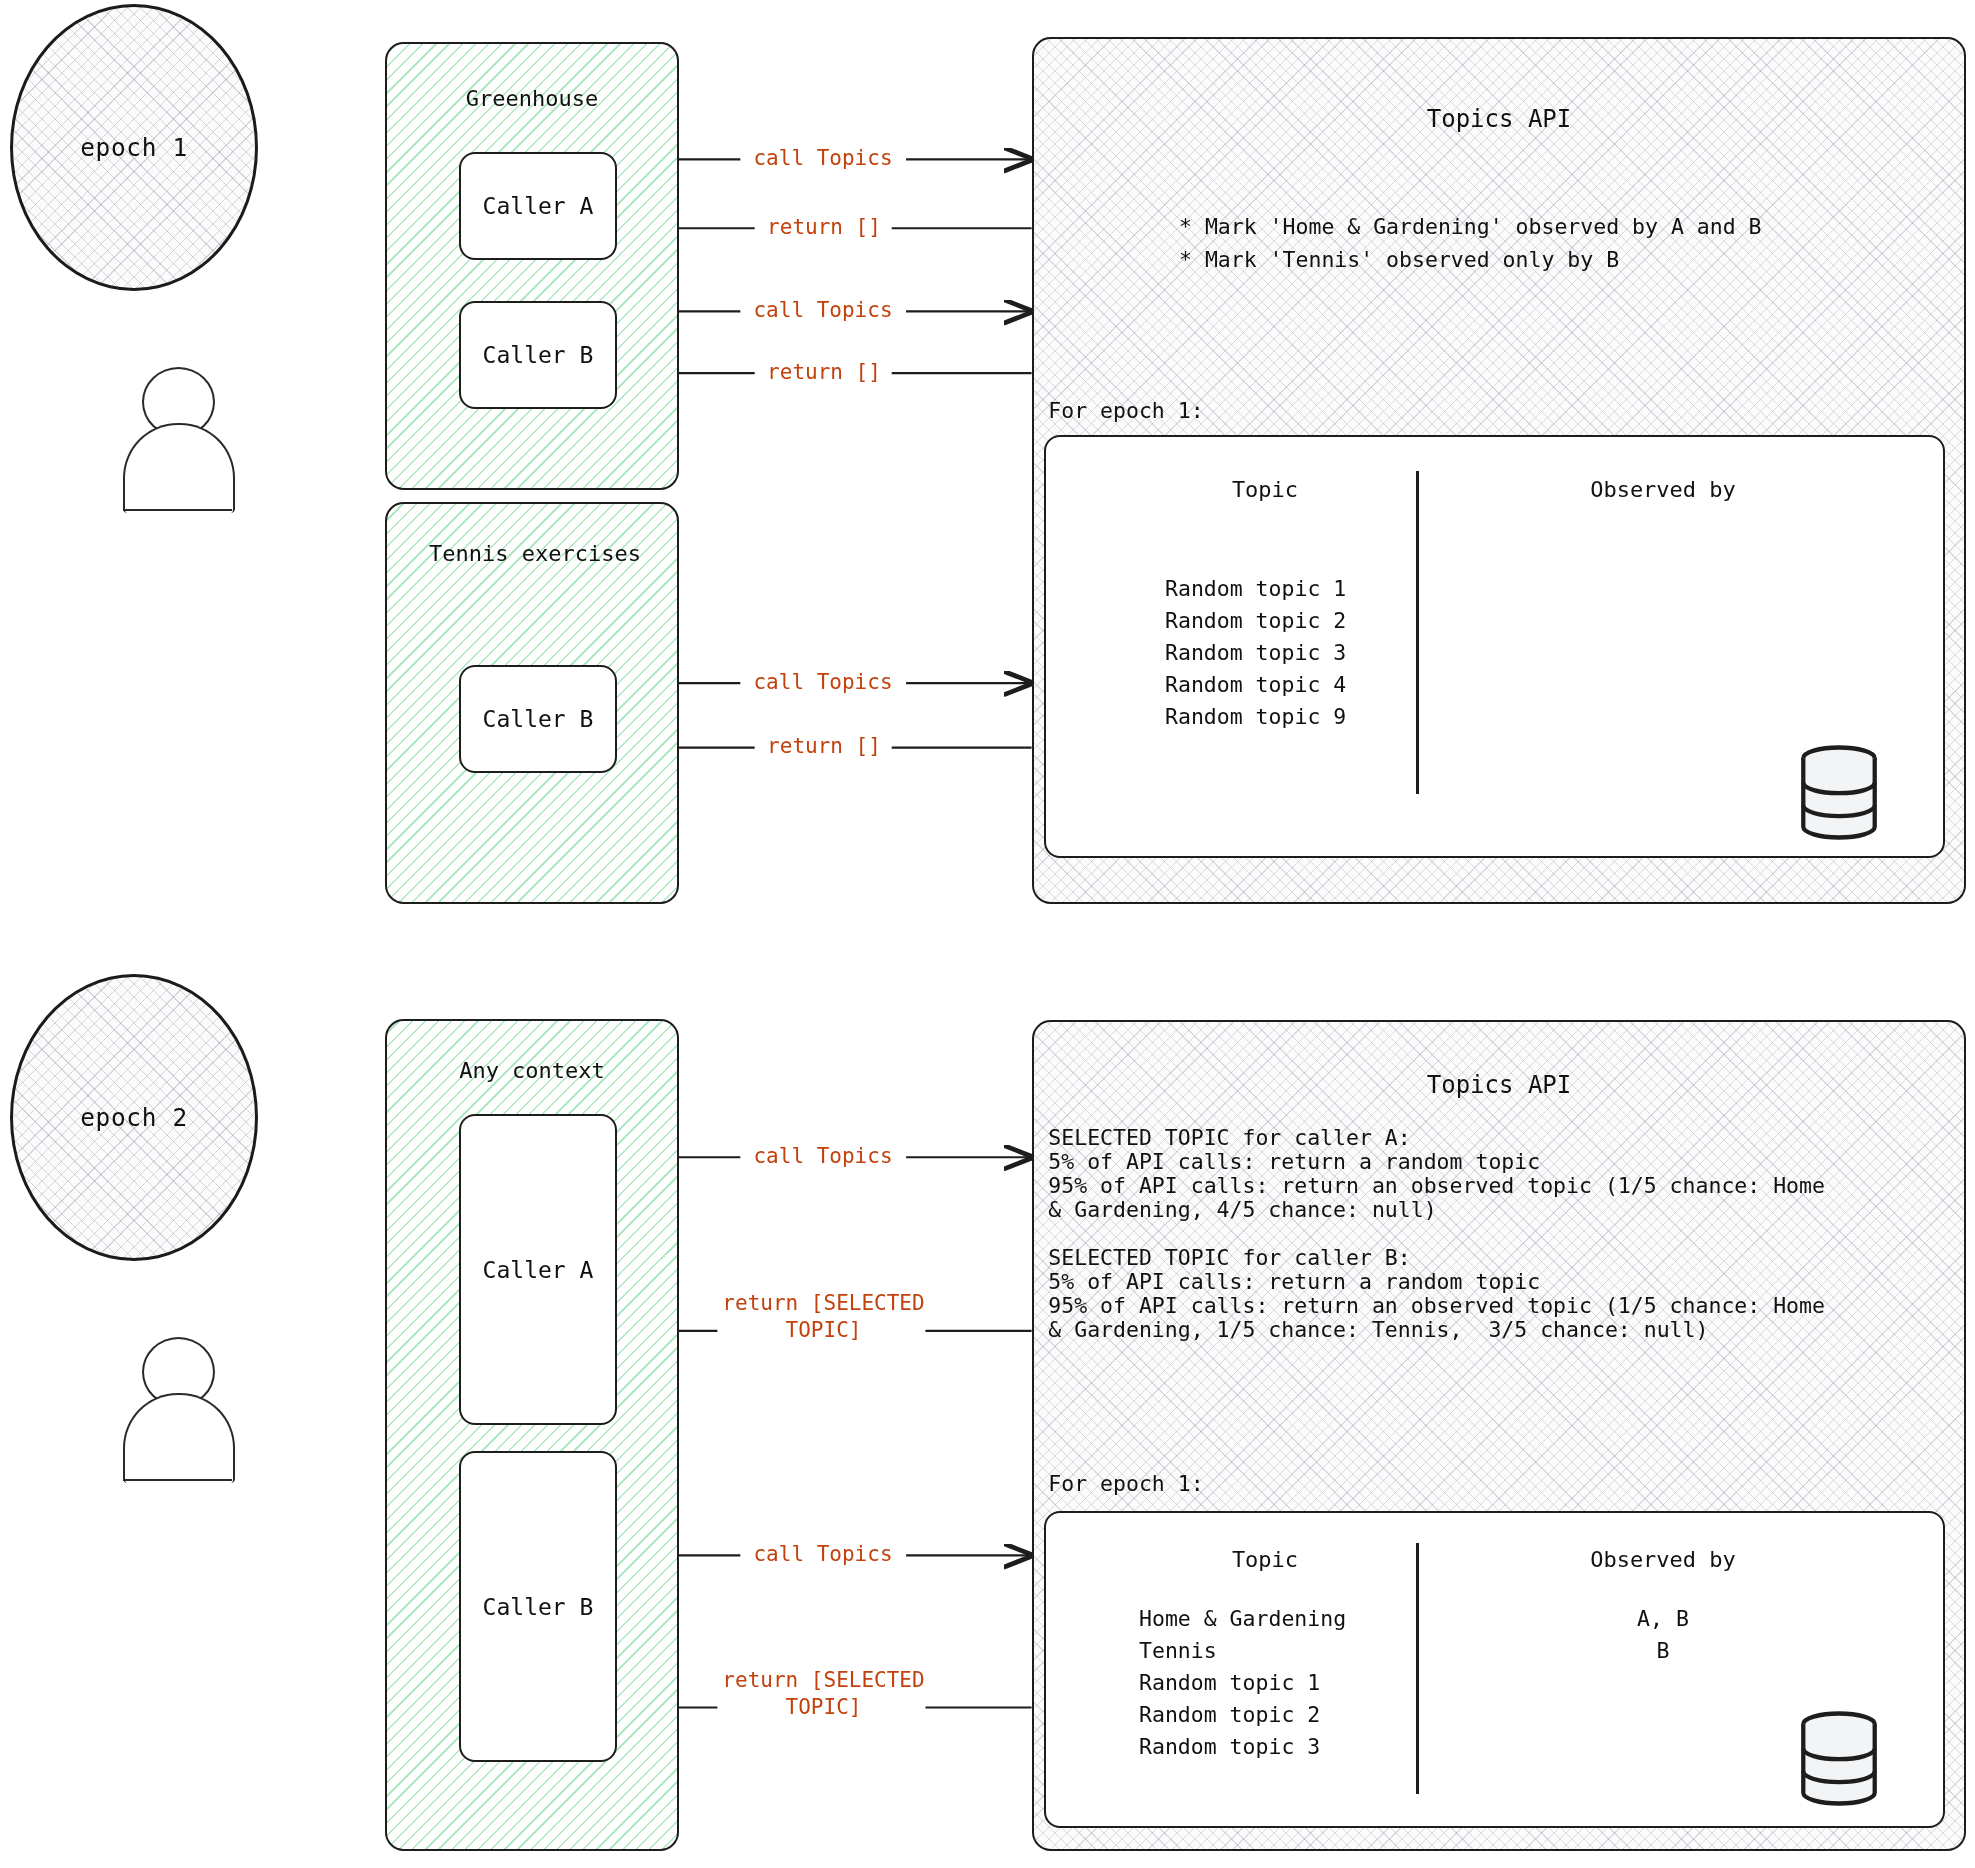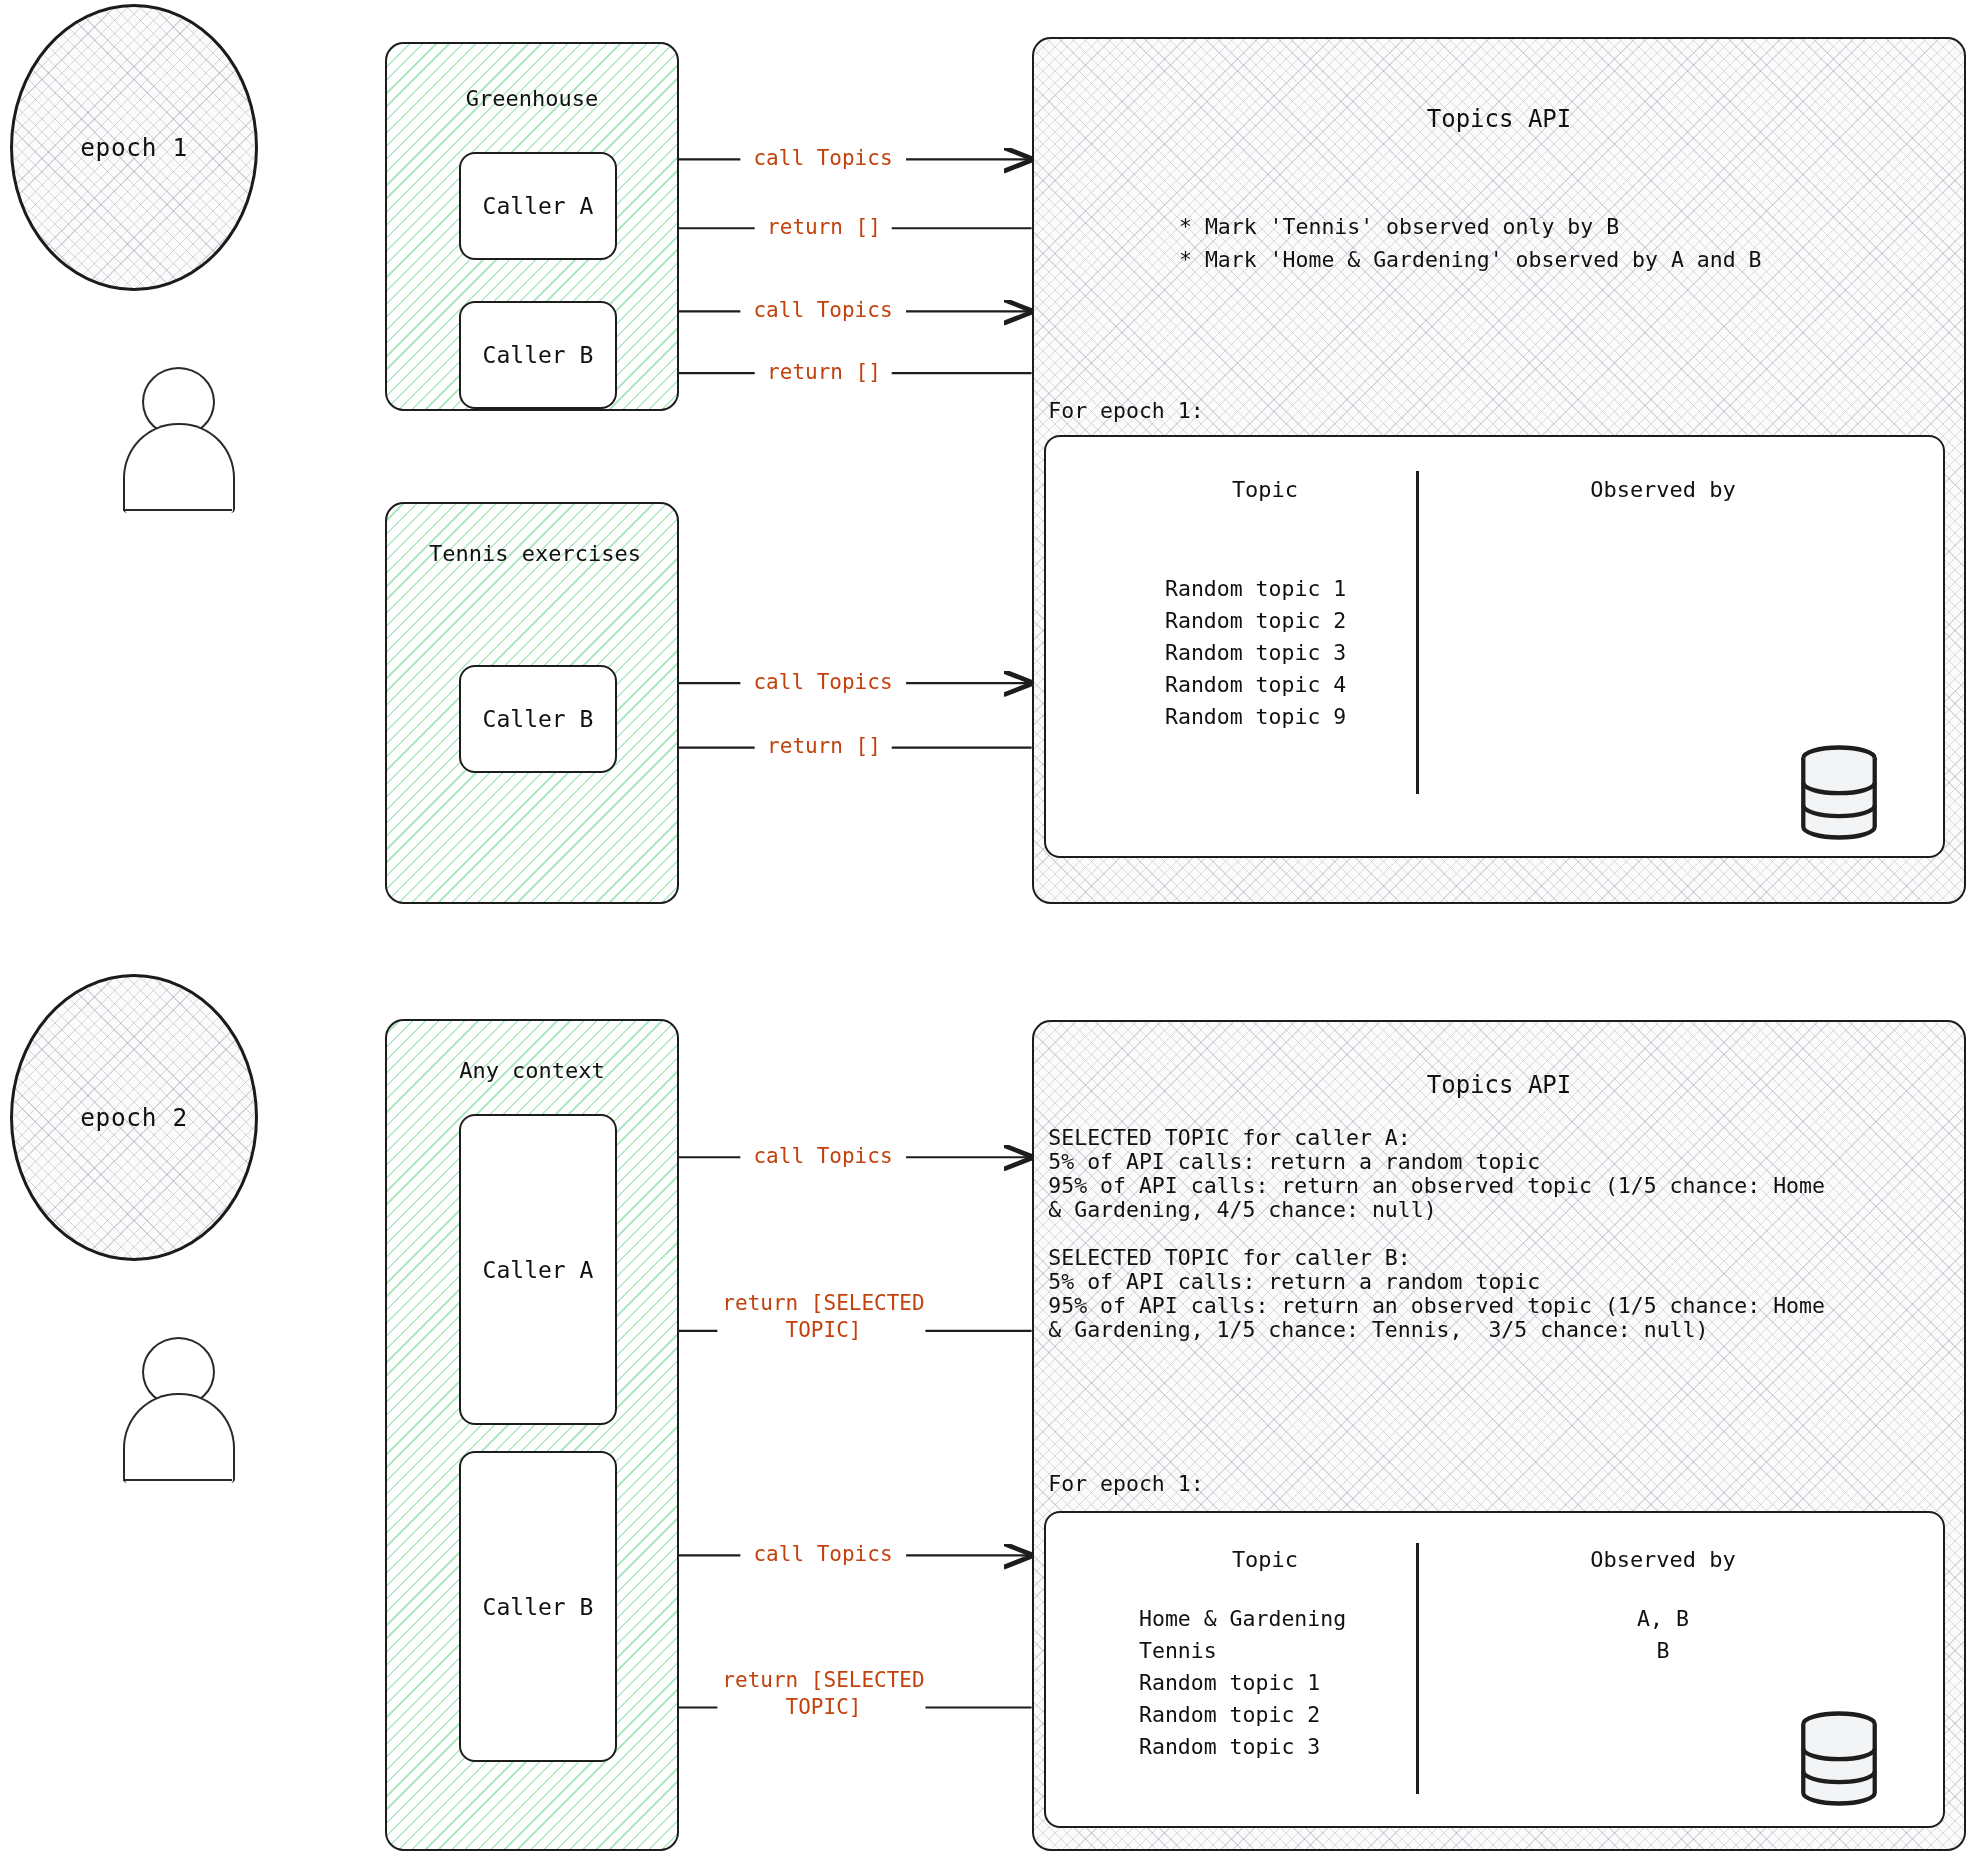--- a/index.html
+++ b/index.html
@@ -147,21 +147,21 @@
 <div class="abs epoch-ellipse" style="left:10px;top:4.3px;width:248px;height:287px;">
   <div class="epoch-label">epoch 1</div>
 </div>
 
 <div class="abs actor" style="left:123px;top:367px;width:115px;height:151px;">
   <div class="head"></div>
   <div class="body"></div>
   <div class="base"></div>
 </div>
 
-<div class="abs ctx" style="left:385px;top:42px;width:294px;height:369px;">
+<div class="abs ctx" style="left:385px;top:42px;width:294px;height:448px;">
   <div class="ctx-title" style="top:42px;">Greenhouse</div>
   <div class="caller" style="left:72px;top:108px;width:158px;height:108px;">
     <span>Caller A</span>
   </div>
   <div class="caller" style="left:72px;top:257px;width:158px;height:108px;">
     <span>Caller B</span>
   </div>
 </div>
 
 <div class="abs ctx" style="left:385px;top:502px;width:294px;height:402px;">
@@ -174,22 +174,22 @@
 <div class="abs arrow-label" style="left:740px;top:145px;width:166px;">call Topics</div>
 <div class="abs arrow-label" style="left:755px;top:214px;width:138px;">return []</div>
 <div class="abs arrow-label" style="left:740px;top:297px;width:166px;">call Topics</div>
 <div class="abs arrow-label" style="left:755px;top:359px;width:138px;">return []</div>
 <div class="abs arrow-label" style="left:740px;top:669px;width:166px;">call Topics</div>
 <div class="abs arrow-label" style="left:755px;top:733px;width:138px;">return []</div>
 
 <div class="abs api-panel" style="left:1032px;top:37px;width:934px;height:867px;">
   <div class="api-title" style="top:66px;">Topics API</div>
   <div class="api-bullets" style="left:145px;top:171px;">
+    <div>* Mark 'Home &amp; Gardening' observed by A and B</div>
     <div>* Mark 'Tennis' observed only by B</div>
-    <div>* Mark 'Home &amp; Gardening' observed by A and B</div>
   </div>
   <div class="for-epoch" style="left:14.3px;top:359px;">For epoch 1:</div>
 
   <div class="tablecard" style="left:10px;top:396px;width:901px;height:423px;">
     <div class="tbl-head" style="left:65px;top:40px;width:308px;">Topic</div>
     <div class="tbl-head" style="left:402px;top:40px;width:430px;">Observed by</div>
     <div class="tbl-divider" style="left:370px;top:34px;height:323px;"></div>
     <div class="tbl-col" style="left:119px;top:136px;">
       <div>Random topic 1</div>
       <div>Random topic 2</div>

